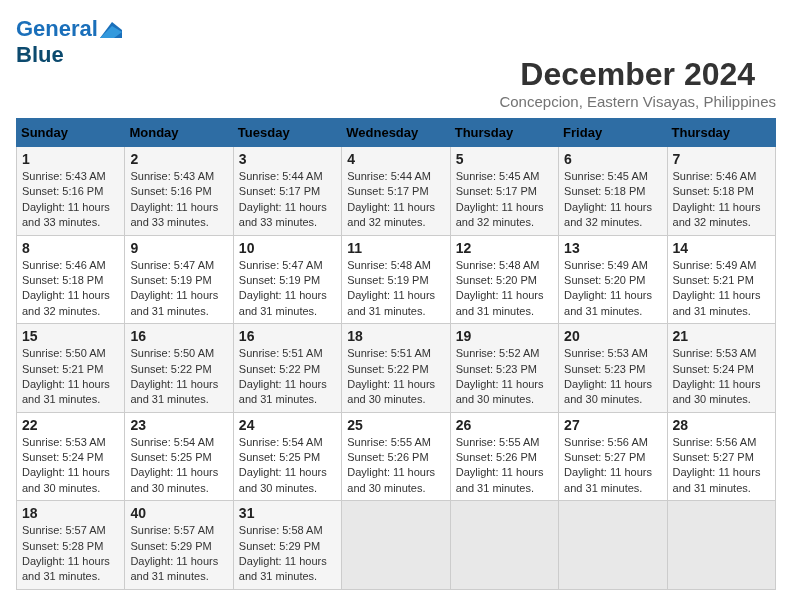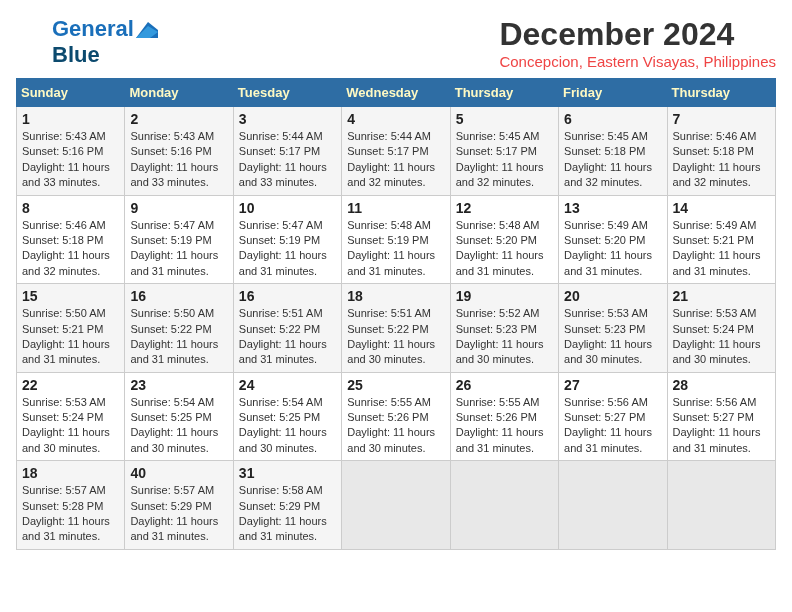--- a/index.html
+++ b/index.html
@@ -13,47 +13,47 @@
     .header {
       display: flex;
       justify-content: space-between;
       align-items: flex-start;
       margin-bottom: 8px;
     }
     .logo {
       display: flex;
       flex-direction: column;
       align-items: center;
-      margin-left: 36px;
     }
     .logo-wrapper {
       display: flex;
       align-items: center;
     }
     .title-block {
-      text-align: left;
+      text-align: center;
+      margin-top: 40px;
     }
     .title-block h1 {
       font-size: 32px;
       font-weight: bold;
       color: #333;
     }
     .title-block h2 {
       font-size: 15px;
       font-weight: normal;
-      color: #ef4444;
+      color: #737373;
     }
     table {
       width: 100%;
       border-collapse: collapse;
       font-size: 11px;
     }
     thead tr th {
       background: #2e6da4;
-      color: #fef9c3;
+      color: #000000;
       padding: 6px 4px;
       text-align: left;
       font-size: 13px;
       font-weight: bold;
       border: 1px solid #2e6da4;
     }
     tbody tr td {
       border: 1px solid #ccc;
       padding: 4px 5px;
       vertical-align: top;

